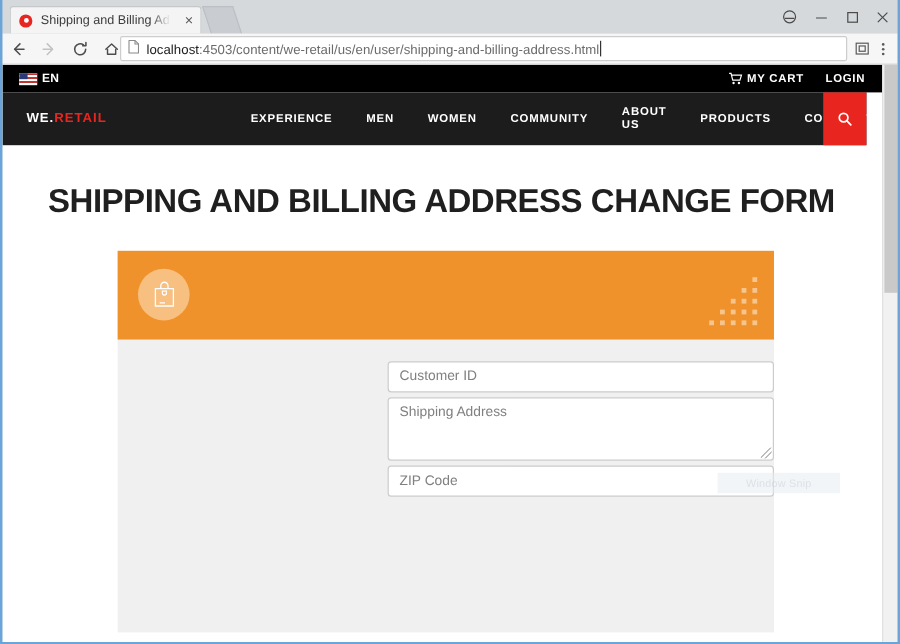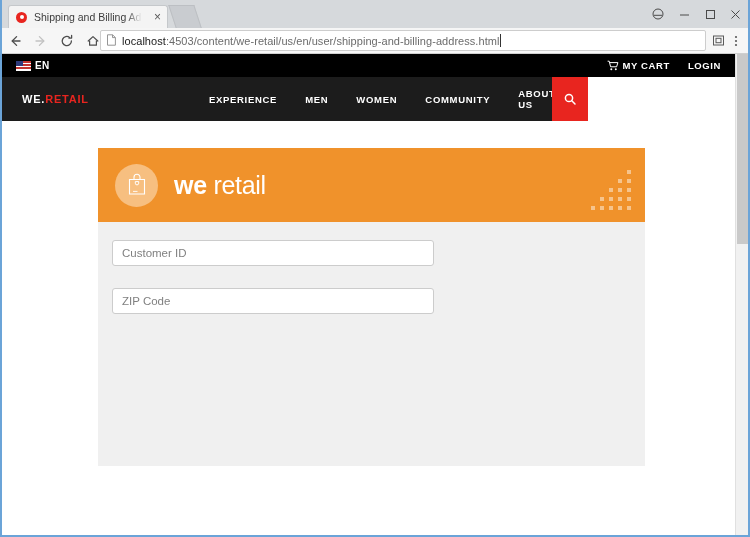--- a/index.html
+++ b/index.html
@@ -143,21 +143,21 @@
   .lang-label { color: #ffffff; font-size: 10px; font-weight: bold; letter-spacing: .3px; }
   .util-right { margin-left: auto; margin-right: 14px; display: flex; align-items: center; gap: 18px; }
   .util-link {
     color: #ffffff; font-size: 9.5px; font-weight: bold; letter-spacing: .6px;
     display: flex; align-items: center; gap: 4px;
   }
   .cart-ic { display:block; }
 
   
   .mainnav {
-    position: relative; width: 586px; height: 44px;
+    position: relative; width: 720px; height: 44px;
     background: #1c1c1c;
     display: flex; align-items: center;
   }
   .brand {
     margin-left: 20px; font-size: 11px; font-weight: bold; letter-spacing: .8px;
     color: #ffffff;
   }
   .brand .rd { color: #e8251f; }
   .navlinks { display: flex; align-items: center; gap: 28px; margin-left: 120px; }
   .navlink {
@@ -196,21 +196,21 @@
   }
   .banner-name b { font-weight: bold; }
   .banner-name span { font-weight: normal; }
   .dots { position: absolute; right: 6px; bottom: 4px; }
 
   .form-body {
     width: 547px; background: #f0f0f0;
     padding: 18px 0 0 0;
     min-height: 244px;
   }
-  .field-row { display: flex; justify-content: flex-start; margin-bottom: 22px; padding-left: 14px; }
+  .field-row { display: flex; justify-content: flex-end; margin-bottom: 4px; padding-left: 14px; }
   .field {
     width: 322px; height: 26px;
     background: #ffffff;
     border: 1px solid #ccc;
     border-radius: 3px;
     font-size: 11.5px; color: #808080;
     padding: 0 9px;
     display: flex; align-items: center;
     font-family: "Liberation Sans", sans-serif;
   }
@@ -363,34 +363,34 @@
         <a class="navlink">COMMUNITY</a>
       </div>
       <div class="searchbtn">
         <svg width="14" height="14" viewBox="0 0 14 14">
           <circle cx="6" cy="6" r="3.6" fill="none" stroke="#ffffff" stroke-width="1.5"></circle>
           <line x1="8.8" y1="8.8" x2="12" y2="12" stroke="#ffffff" stroke-width="1.5" stroke-linecap="round"></line>
         </svg>
       </div>
     </div>
 
+    <h1 class="page-title">SHIPPING AND BILLING ADDRESS CHANGE FORM</h1>
 
     <div class="form-wrap">
 
       <div class="banner">
         <div class="banner-logo">
           <div class="bag-circle">
             <svg width="22" height="24" viewBox="0 0 22 24">
               <path d="M3.5 6.5 L18.5 6.5 L18.5 21 L3.5 21 Z" fill="none" stroke="#ffffff" stroke-width="1.1"></path>
               <path d="M8 6.5 L8 4.2 A3 3 0 0 1 14 4.2 L14 6.5" fill="none" stroke="#ffffff" stroke-width="1.1"></path>
               <path d="M9.3 8.6 L12.7 8.6 L12.7 10.2 A1.7 1.7 0 0 1 9.3 10.2 Z" fill="none" stroke="#ffffff" stroke-width="1"></path>
               <line x1="7" y1="18.4" x2="11.5" y2="18.4" stroke="#ffffff" stroke-width="0.9"></line>
             </svg>
           </div>
-          <div class="banner-name"><b>we</b> <span>retail</span></div>
         </div>
         <svg class="dots" width="60" height="56" viewBox="0 0 60 56">
           <g fill="#f6c48c">
             <rect x="48" y="8" width="4" height="4"></rect>
             <rect x="48" y="17" width="4" height="4"></rect>
               <rect x="39" y="17" width="4" height="4"></rect>
             <rect x="48" y="26" width="4" height="4"></rect>
               <rect x="39" y="26" width="4" height="4"></rect>
               <rect x="30" y="26" width="4" height="4"></rect>
             <rect x="48" y="35" width="4" height="4"></rect>
@@ -404,29 +404,36 @@
               <rect x="12" y="44" width="4" height="4"></rect>
           </g>
         </svg>
       </div>
 
       <div class="form-body">
         <div class="field-row">
           <div class="field">Customer ID</div>
         </div>
         <div class="field-row">
+          <div class="field area">
+            <span>Shipping Address</span>
+            <span class="resize-grip"></span>
+          </div>
+        </div>
+        <div class="field-row">
           <div class="field">ZIP Code</div>
         </div>
       </div>
     </div>
 
   </div>
 
   <div class="scrollbar">
     <div class="scroll-up">▲</div>
     <div class="thumb"></div>
   </div>
 
+  <div class="snip-artifact">Window Snip</div>
 
   <div class="win-border-l"></div>
   <div class="win-border-r"></div>
   <div class="win-border-b"></div>
 </div>
 
 </body></html>

